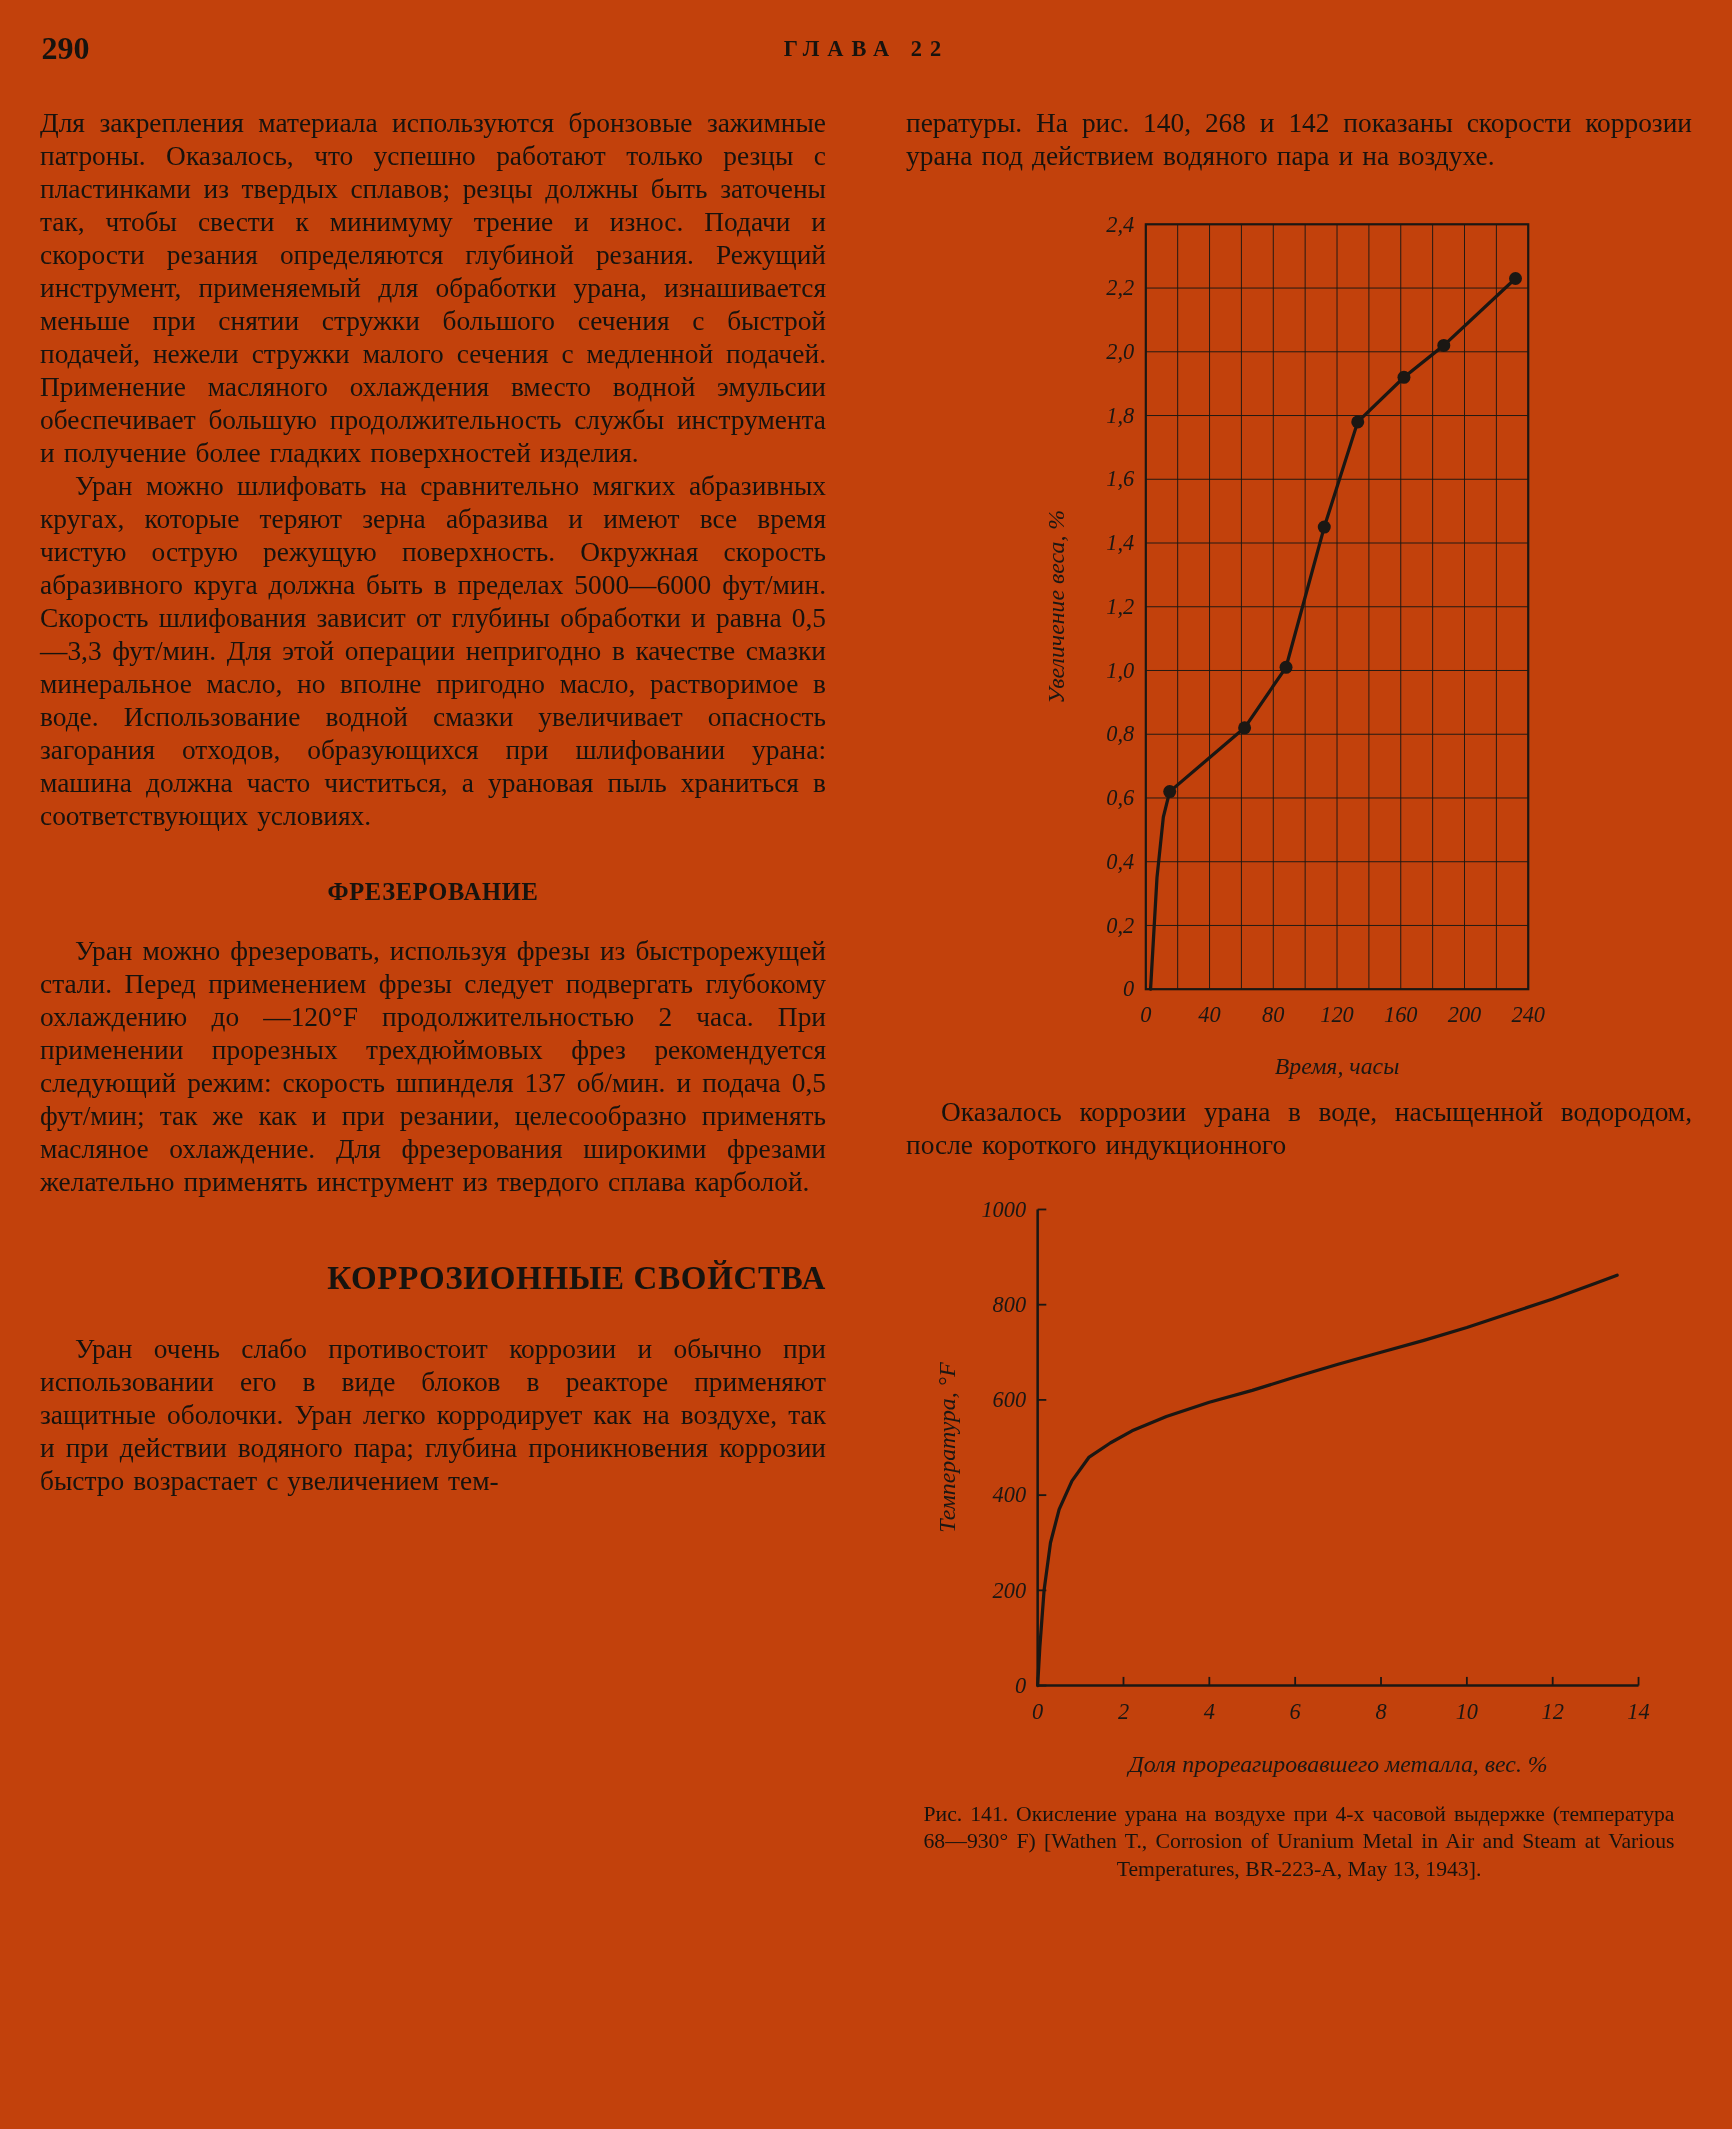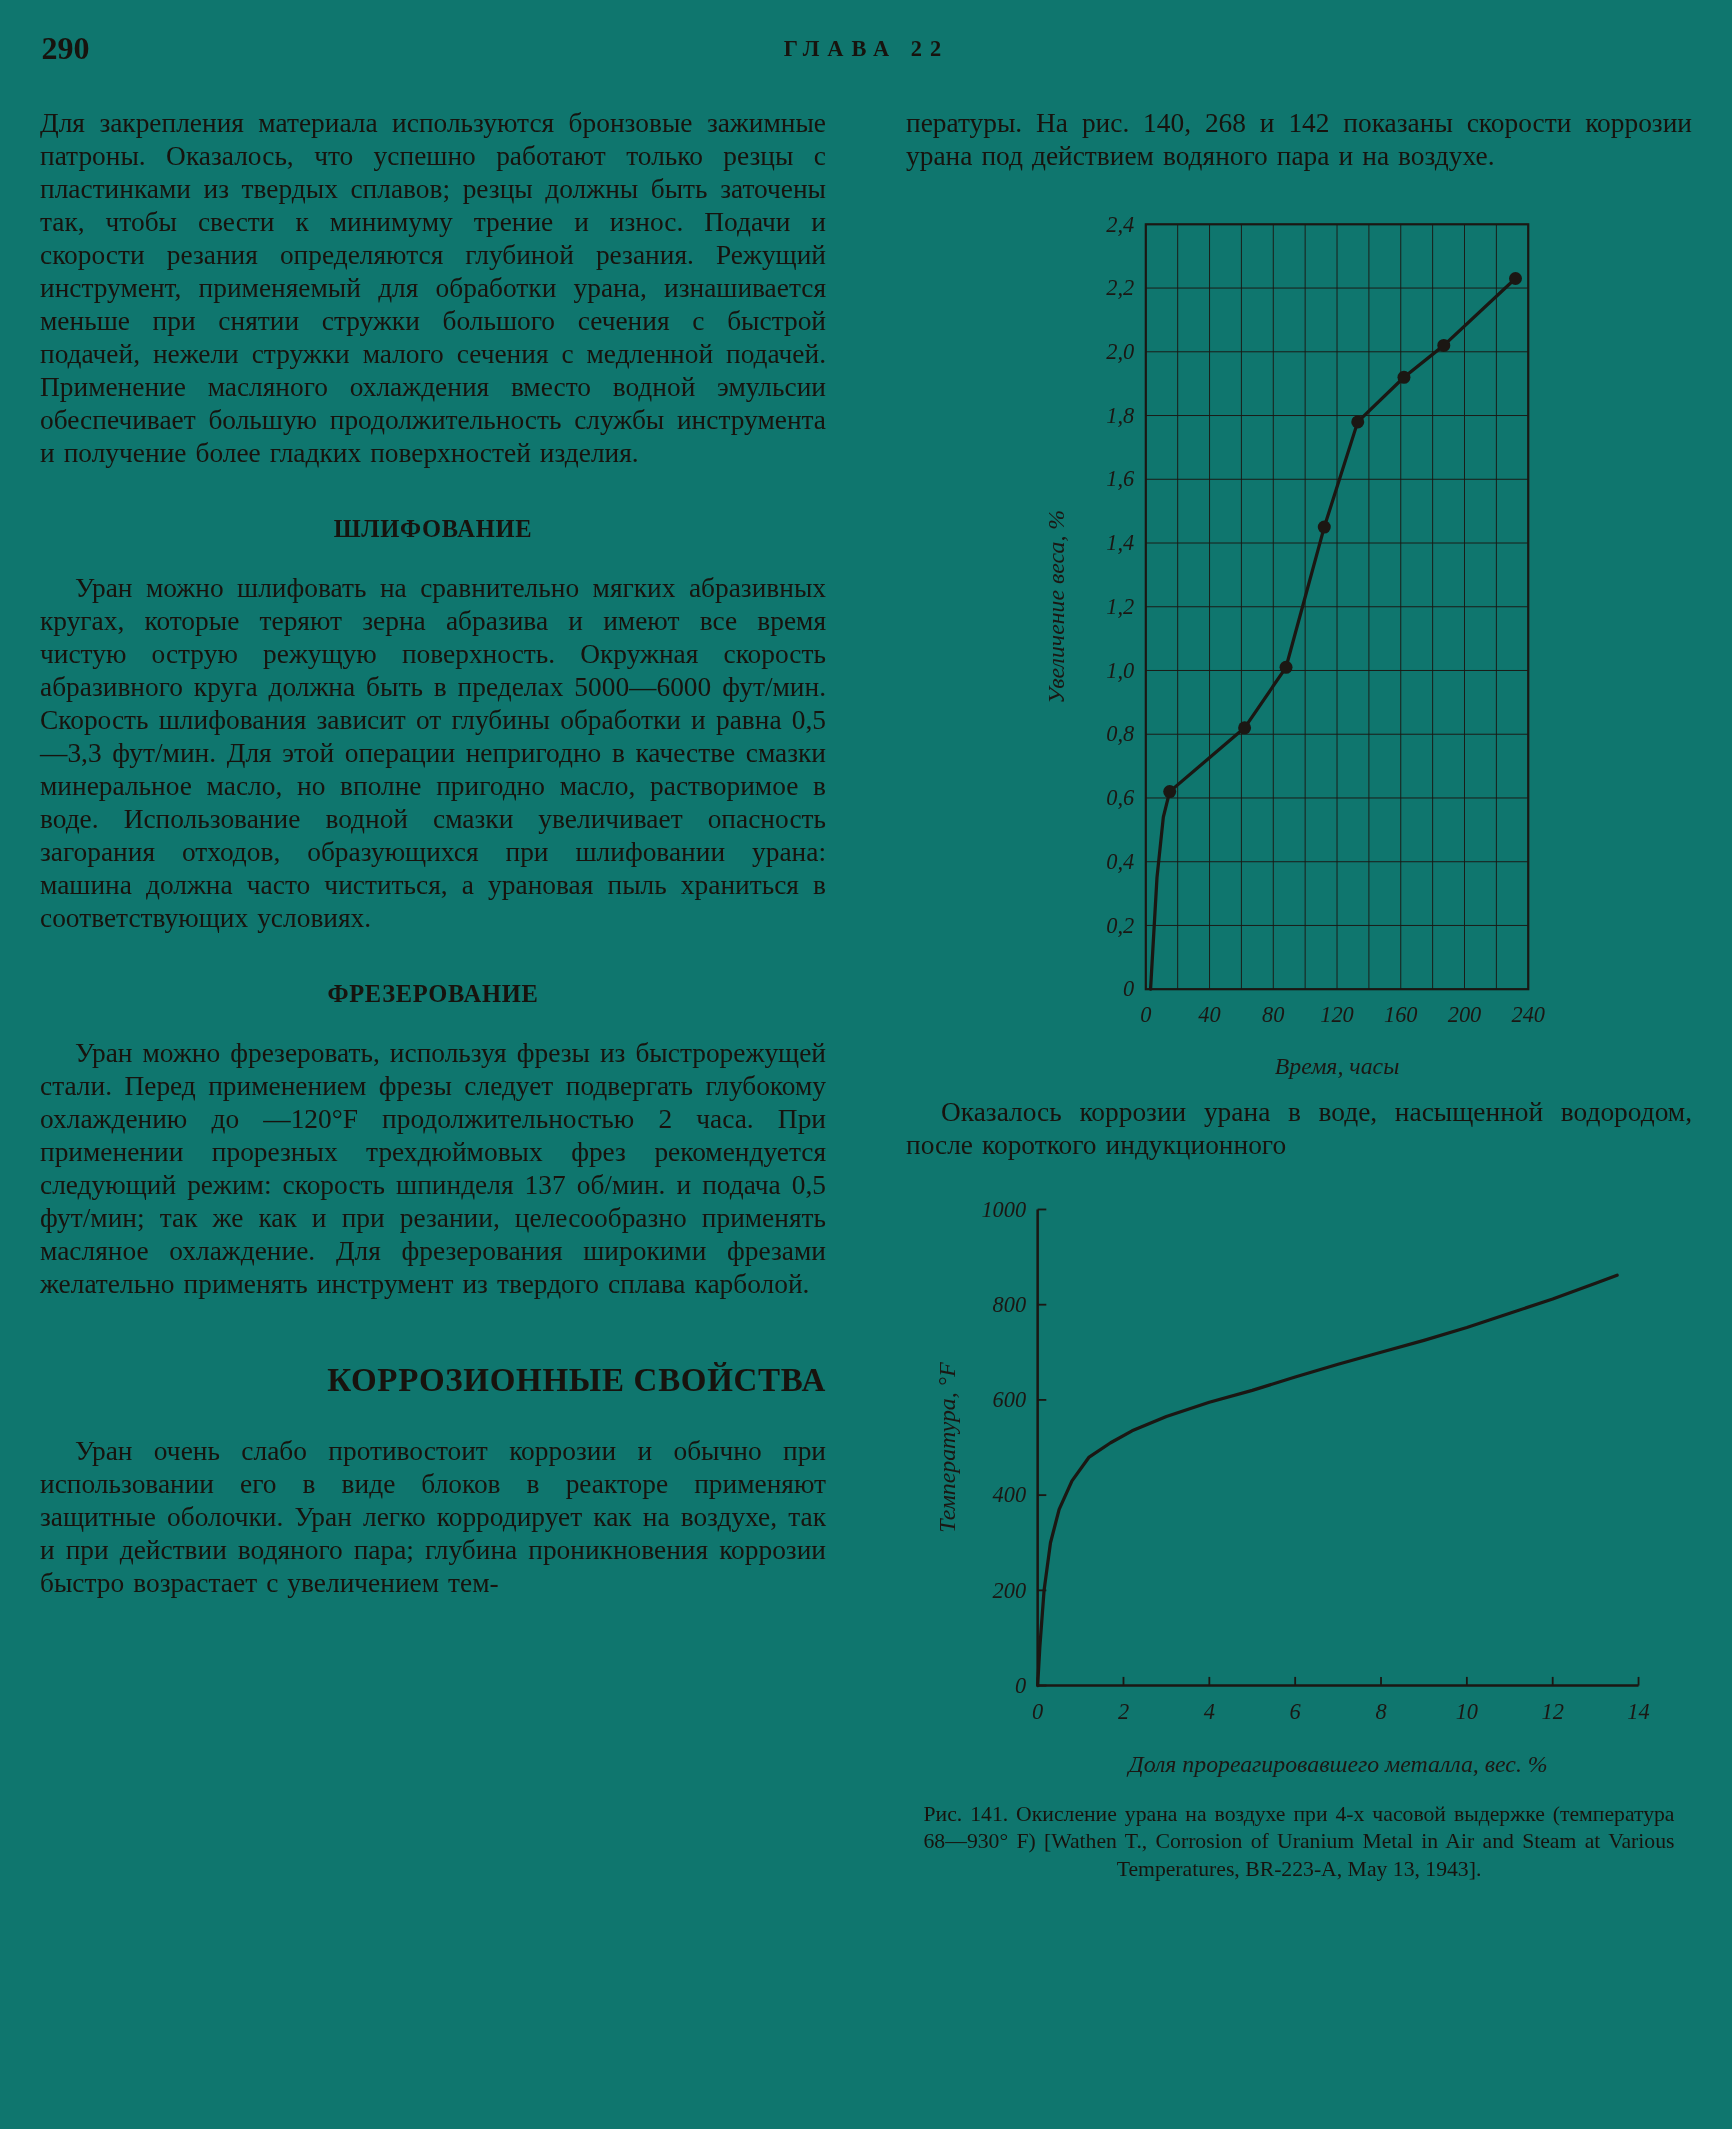--- a/index.html
+++ b/index.html
@@ -1,20 +1,20 @@
 <!DOCTYPE html>
 <html style="font-size:11.5px"><head>
 <meta charset="utf-8">
 <style>
   html,body{margin:0;padding:0;background:#cfcbc2;}
   .page{
     position:relative;
     width:1732px;height:2129px;
     margin:0 auto;
-    background:#0f766e;
+    background:#c2410c;
     box-sizing:border-box;
     padding:30px 40px 21.7px;
     font-family:"Liberation Serif", serif;
     color:#17130e;
     overflow:hidden;
   }
   header{position:relative;height:52px;}
   .pagenum{position:absolute;left:1.4px;top:0;font-size:32px;font-weight:700;}
   .running-head{
     position:absolute;left:1px;right:0;top:5.8px;text-align:center;
@@ -54,21 +54,20 @@
 <div class="page">
   <header>
     <span class="pagenum">290</span>
     <span class="running-head">ГЛАВА 22</span>
   </header>
 
   <div class="cols">
 
     <div class="col">
       <p class="body noindent">Для закрепления материала используются бронзовые зажимные патроны. Оказалось, что успешно работают только резцы с пластинками из твердых сплавов; резцы должны быть заточены так, чтобы свести к минимуму трение и износ. Подачи и скорости резания определяются глубиной резания. Режущий инструмент, применяемый для обработки урана, изнашивается меньше при снятии стружки большого сечения с быстрой подачей, нежели стружки малого сечения с медленной подачей. Применение масляного охлаждения вместо водной эмульсии обеспечивает большую продолжительность службы инструмента и получение более гладких поверхностей изделия.</p>
-      <h3 class="subhead">ШЛИФОВАНИЕ</h3>
       <p class="body">Уран можно шлифовать на сравнительно мягких абразивных кругах, которые теряют зерна абразива и имеют все время чистую острую режущую поверхность. Окружная скорость абразивного круга должна быть в пределах 5000—6000 фут/мин. Скорость шлифования зависит от глубины обработки и равна 0,5—3,3 фут/мин. Для этой операции непригодно в качестве смазки минеральное масло, но вполне пригодно масло, растворимое в воде. Использование водной смазки увеличивает опасность загорания отходов, образующихся при шлифовании урана: машина должна часто чиститься, а урановая пыль храниться в соответствующих условиях.</p>
       <h3 class="subhead">ФРЕЗЕРОВАНИЕ</h3>
       <p class="body">Уран можно фрезеровать, используя фрезы из быстрорежущей стали. Перед применением фрезы следует подвергать глубокому охлаждению до —120°F продолжительностью 2 часа. При применении прорезных трехдюймовых фрез рекомендуется следующий режим: скорость шпинделя 137 об/мин. и подача 0,5 фут/мин; так же как и при резании, целесообразно применять масляное охлаждение. Для фрезерования широкими фрезами желательно применять инструмент из твердого сплава карболой.</p>
       <h2 class="bighead">КОРРОЗИОННЫЕ СВОЙСТВА</h2>
       <p class="body">Уран очень слабо противостоит коррозии и обычно при использовании его в виде блоков в реакторе применяют защитные оболочки. Уран легко корродирует как на воздухе, так и при действии водяного пара; глубина проникновения коррозии быстро возрастает с увеличением тем-</p>
     </div>
 
     <div class="col">
       <p class="body noindent">пературы. На рис. 140, 268 и 142 показаны скорости коррозии урана под действием водяного пара и на воздухе.</p>
 

